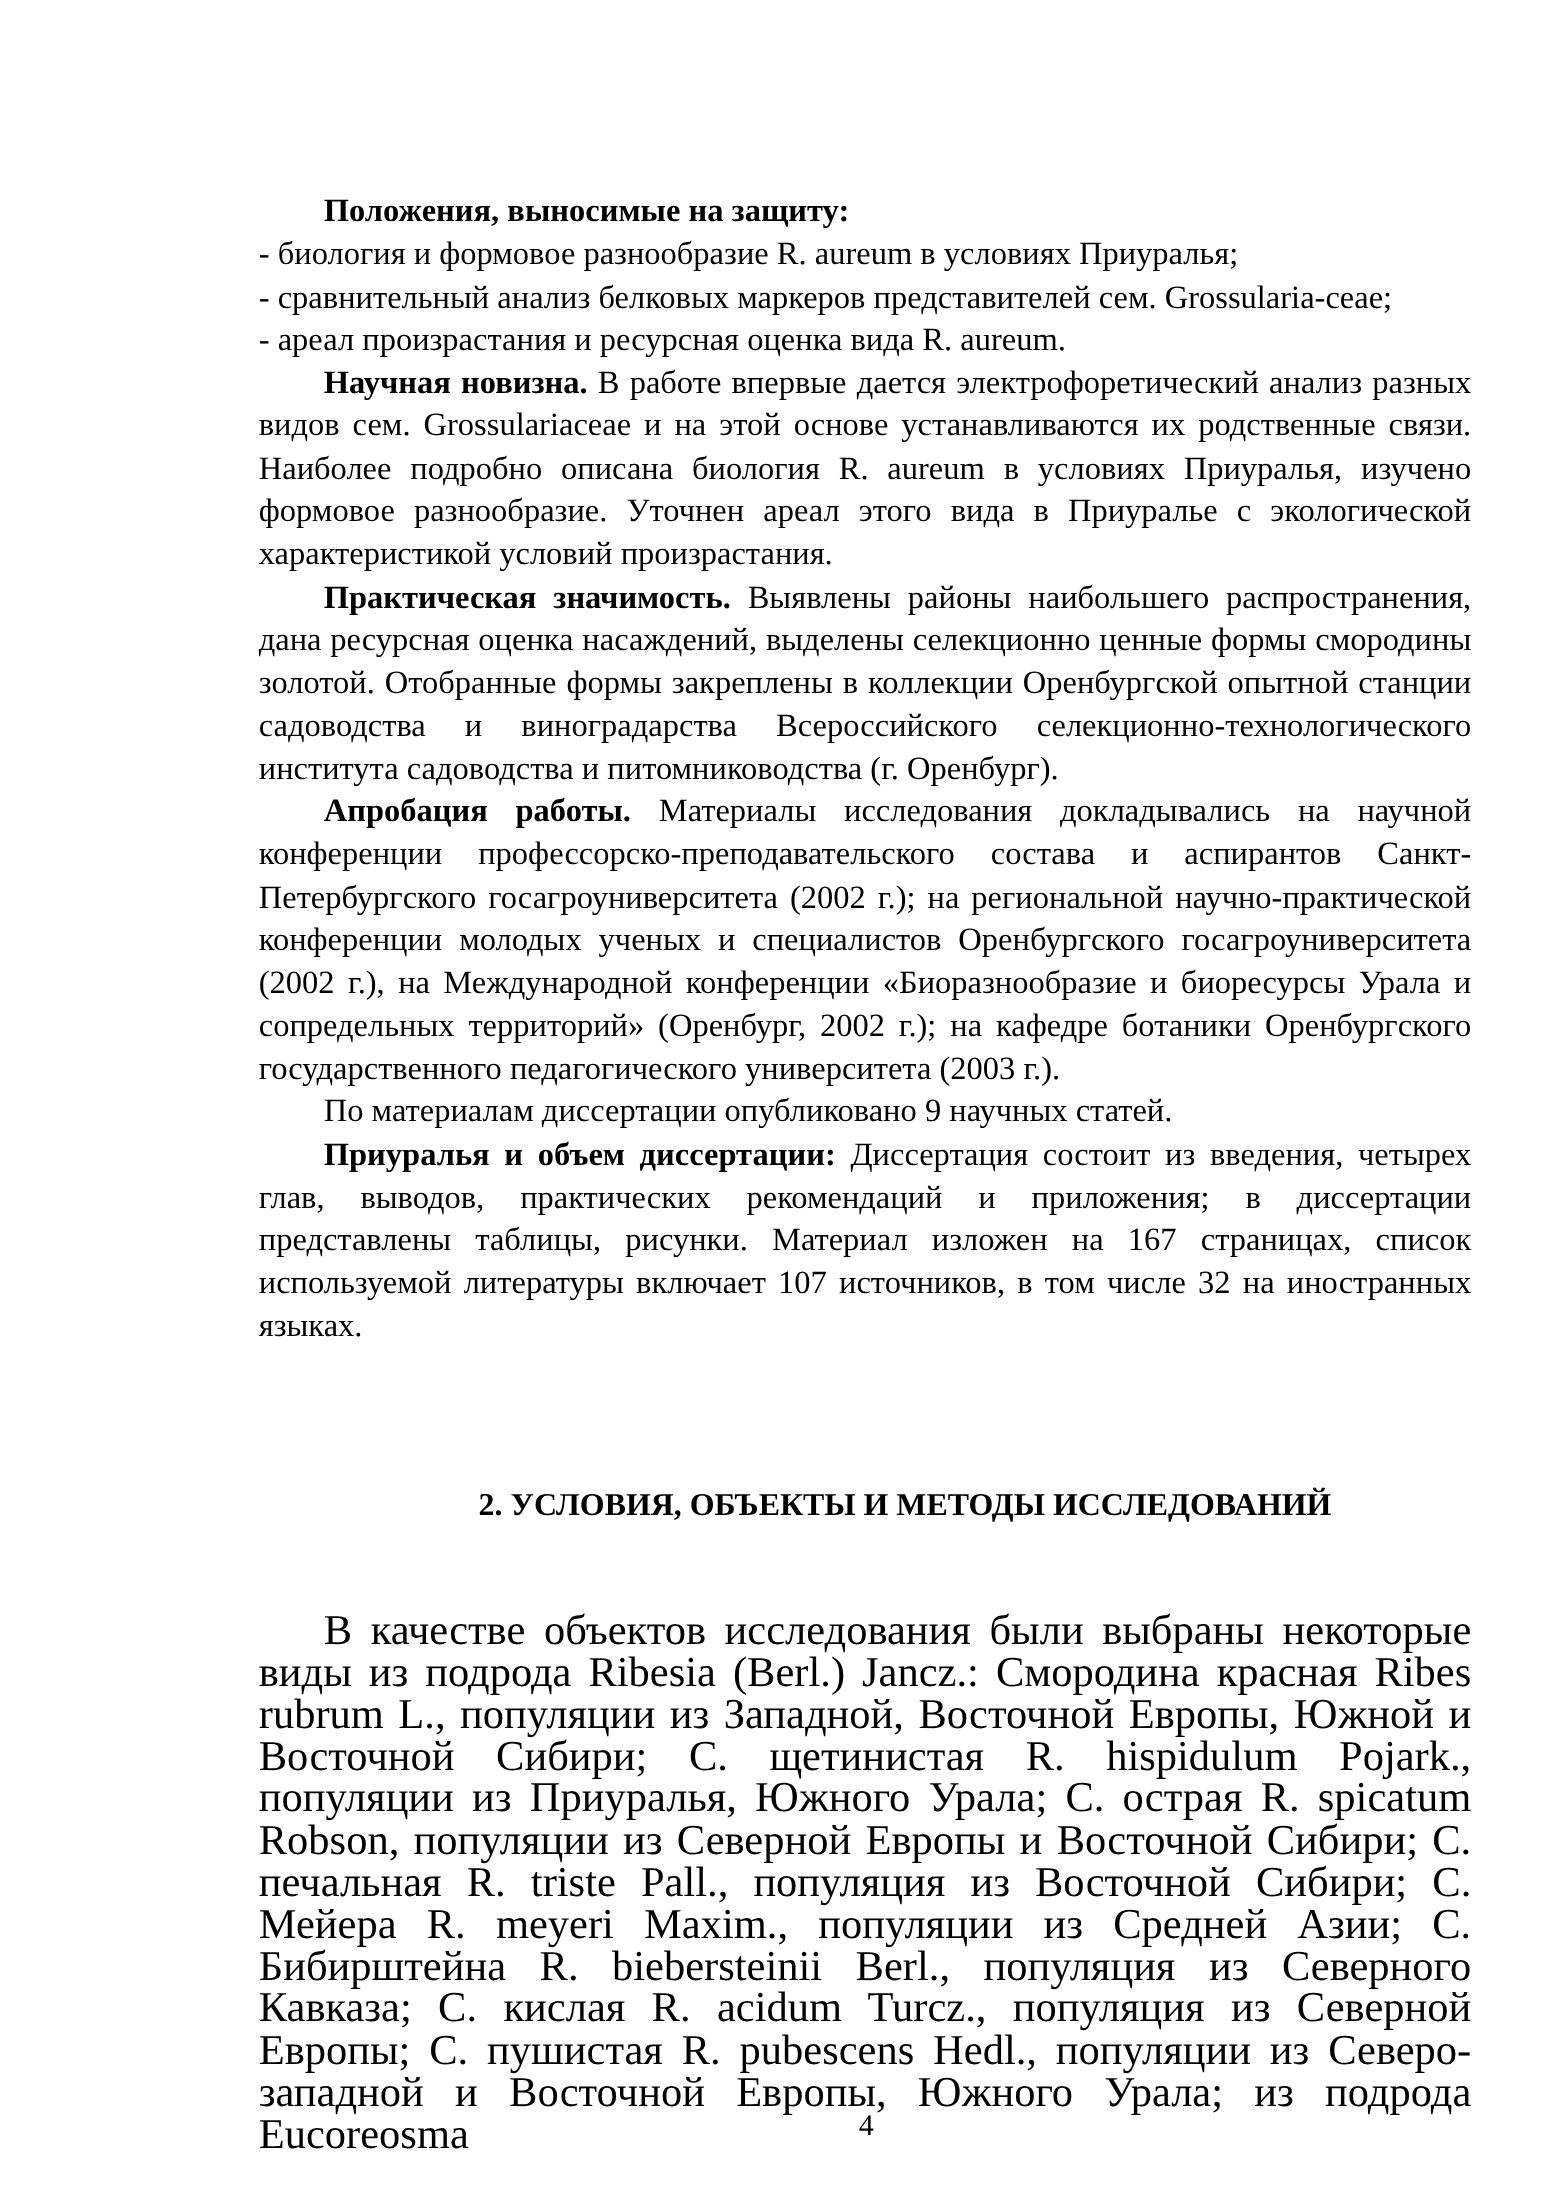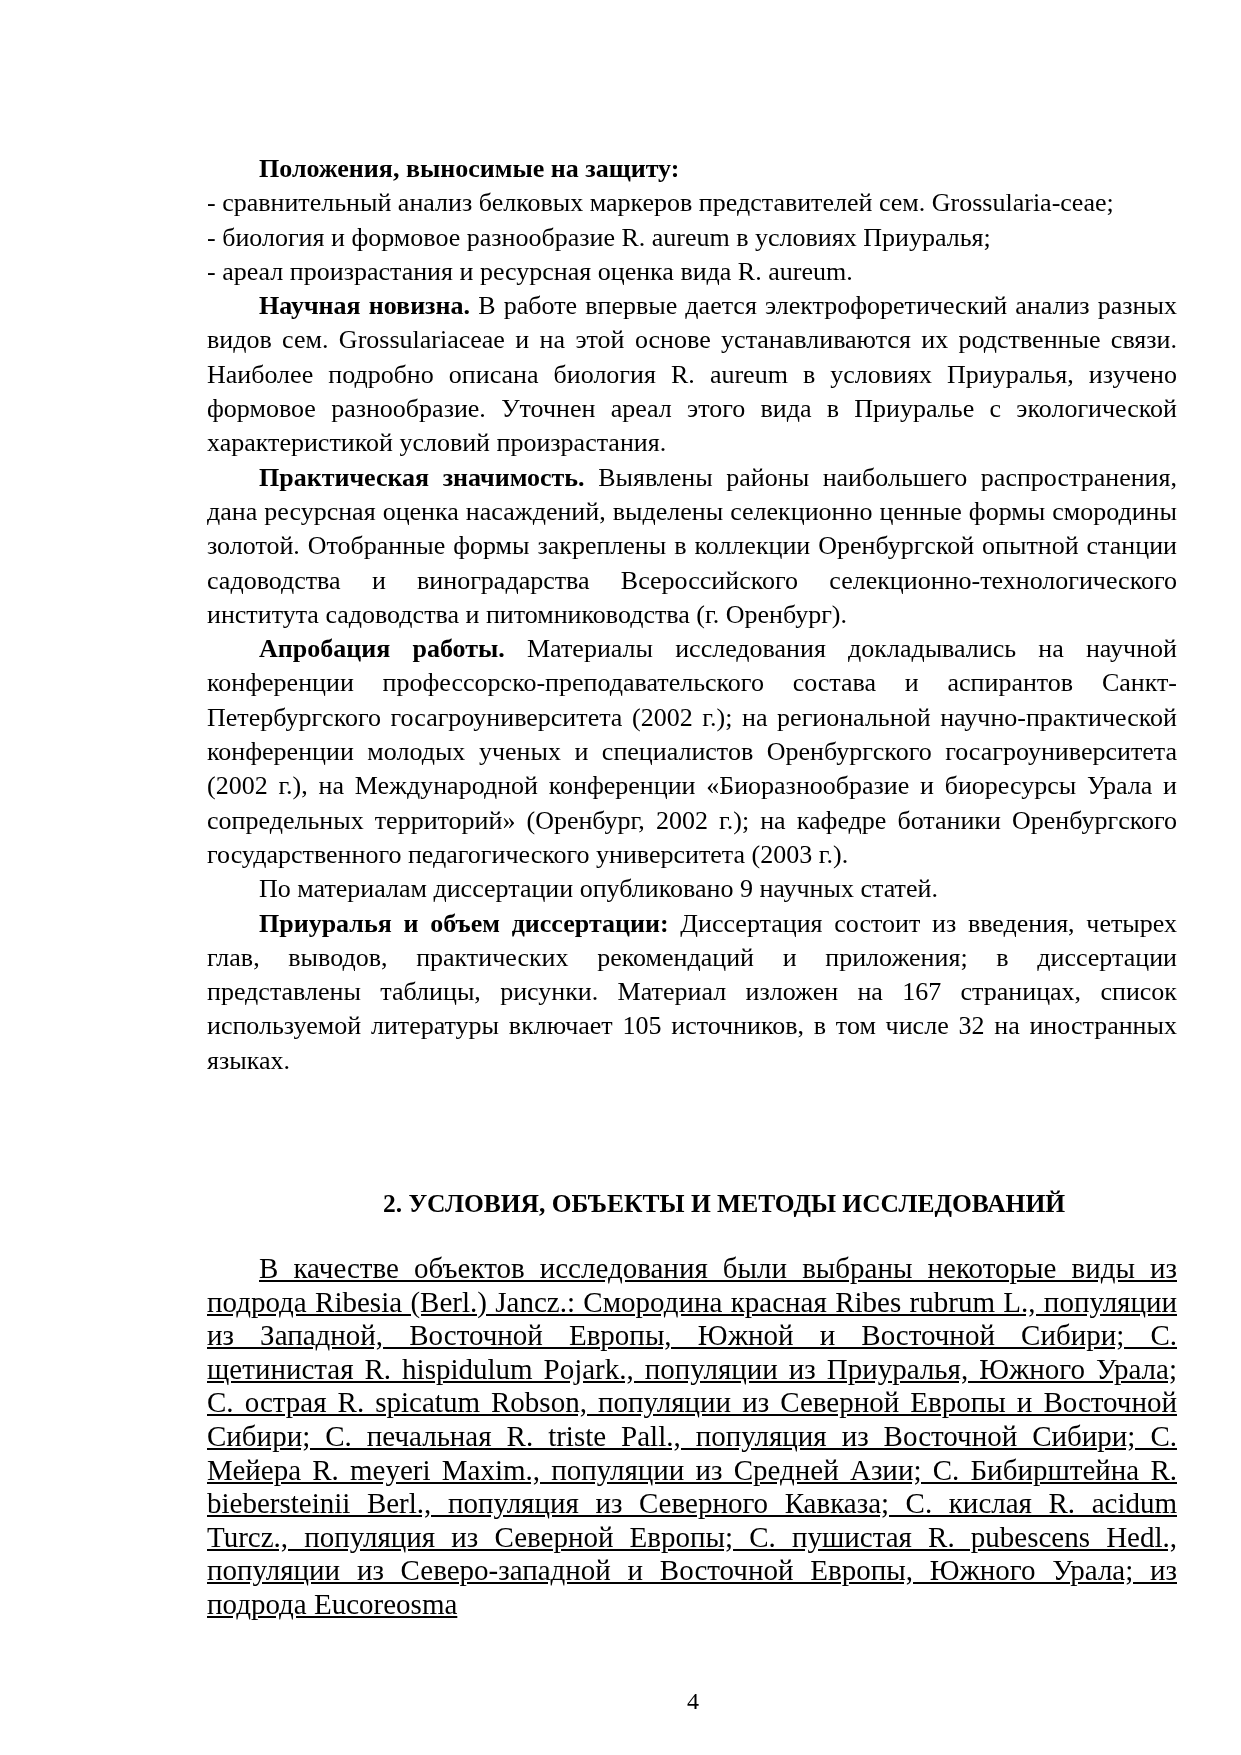--- a/index.html
+++ b/index.html
@@ -29,59 +29,58 @@
     font-size: 25.5px;
     font-weight: bold;
     line-height: 34px;
     text-align: center;
     color: #000;
     padding-left: 0;
   }
   .section-body {
     position: absolute;
     left: 207px;
-    top: 1252px;
+    top: 1288px;
     width: 970px;
     font-family: "Liberation Serif", serif;
-    font-size: 29px;
+    font-size: 34px;
     line-height: 33.6px;
     color: #000;
     text-align: justify;
-    text-decoration: underline;
   }
   .section-body p { margin: 0; }
   .page-number {
     position: absolute;
     left: 0;
     width: 1386px;
     top: 1688px;
     text-align: center;
     font-family: "Liberation Serif", serif;
     font-size: 24px;
     color: #000;
   }
 </style>
 </head>
 <body>
 
 <div class="page">
   <p class="indent b">Положения, выносимые на защиту:</p>
+  <p class="item">- биология и формовое разнообразие R. aureum в условиях Приуралья;</p>
   <p class="item">- сравнительный анализ белковых маркеров представителей сем. Grossularia-ceae;</p>
-  <p class="item">- биология и формовое разнообразие R. aureum в условиях Приуралья;</p>
   <p class="item">- ареал произрастания и ресурсная оценка вида R. aureum.</p>
 
   <p class="indent"><span class="b">Научная новизна.</span><span> В работе впервые дается электрофоретический анализ разных видов сем. Grossulariaceae и на этой основе устанавливаются их родственные связи. Наиболее подробно описана биология R. aureum в условиях Приуралья, изучено формовое разнообразие. Уточнен ареал этого вида в Приуралье с экологической характеристикой условий произрастания.</span></p>
 
   <p class="indent"><span class="b">Практическая значимость.</span><span> Выявлены районы наибольшего распространения, дана ресурсная оценка насаждений, выделены селекционно ценные формы смородины золотой. Отобранные формы закреплены в коллекции Оренбургской  опытной станции садоводства и виноградарства Всероссийского селекционно-технологического института садоводства и питомниководства (г. Оренбург).</span></p>
 
   <p class="indent"><span class="b">Апробация работы.</span><span> Материалы исследования докладывались на научной конференции профессорско-преподавательского состава и аспирантов Санкт-Петербургского госагроуниверситета (2002 г.); на региональной научно-практической конференции молодых ученых и специалистов Оренбургского госагроуниверситета (2002 г.), на Международной конференции «Биоразнообразие и биоресурсы Урала и сопредельных территорий» (Оренбург, 2002 г.); на кафедре ботаники Оренбургского государственного педагогического университета (2003 г.).</span></p>
 
   <p class="indent">По материалам диссертации опубликовано 9 научных статей.</p>
 
-  <p class="indent"><span class="b">Приуралья и объем диссертации:</span><span> Диссертация состоит из введения, четырех глав, выводов, практических рекомендаций и приложения; в диссертации представлены таблицы, рисунки. Материал изложен на 167 страницах, список используемой литературы включает 105 источников, в том числе 32 на иностранных языках.</span></p>
+  <p class="indent"><span class="b">Приуралья и объем диссертации:</span><span> Диссертация состоит из введения, четырех глав, выводов, практических рекомендаций и приложения; в диссертации представлены таблицы, рисунки. Материал изложен на 167 страницах, список используемой литературы включает 107 источников, в том числе 32 на иностранных языках.</span></p>
 </div>
 
 <div class="section-heading"><span>2. УСЛОВИЯ, ОБЪЕКТЫ И МЕТОДЫ ИССЛЕДОВАНИЙ</span></div>
 
 <div class="section-body">
   <p class="indent">В качестве объектов исследования были выбраны некоторые виды из подрода Ribesia (Berl.) Jancz.: Смородина красная Ribes rubrum L., популяции из Западной, Восточной Европы, Южной и Восточной Сибири; С. щетинистая R. hispidulum Pojark., популяции из Приуралья, Южного Урала; С. острая R. spicatum Robson, популяции из Северной Европы и Восточной Сибири; С. печальная R. triste Pall., популяция из Восточной Сибири; С. Мейера R. meyeri Maxim., популяции из Средней Азии; С. Бибирштейна R. biebersteinii Berl., популяция из Северного Кавказа; С. кислая R. acidum Turcz., популяция из Северной Европы; С. пушистая R. pubescens Hedl., популяции из Северо-западной  и Восточной Европы, Южного Урала; из подрода Eucoreosma</p>
 </div>
 
 <div class="page-number">4</div>
 

